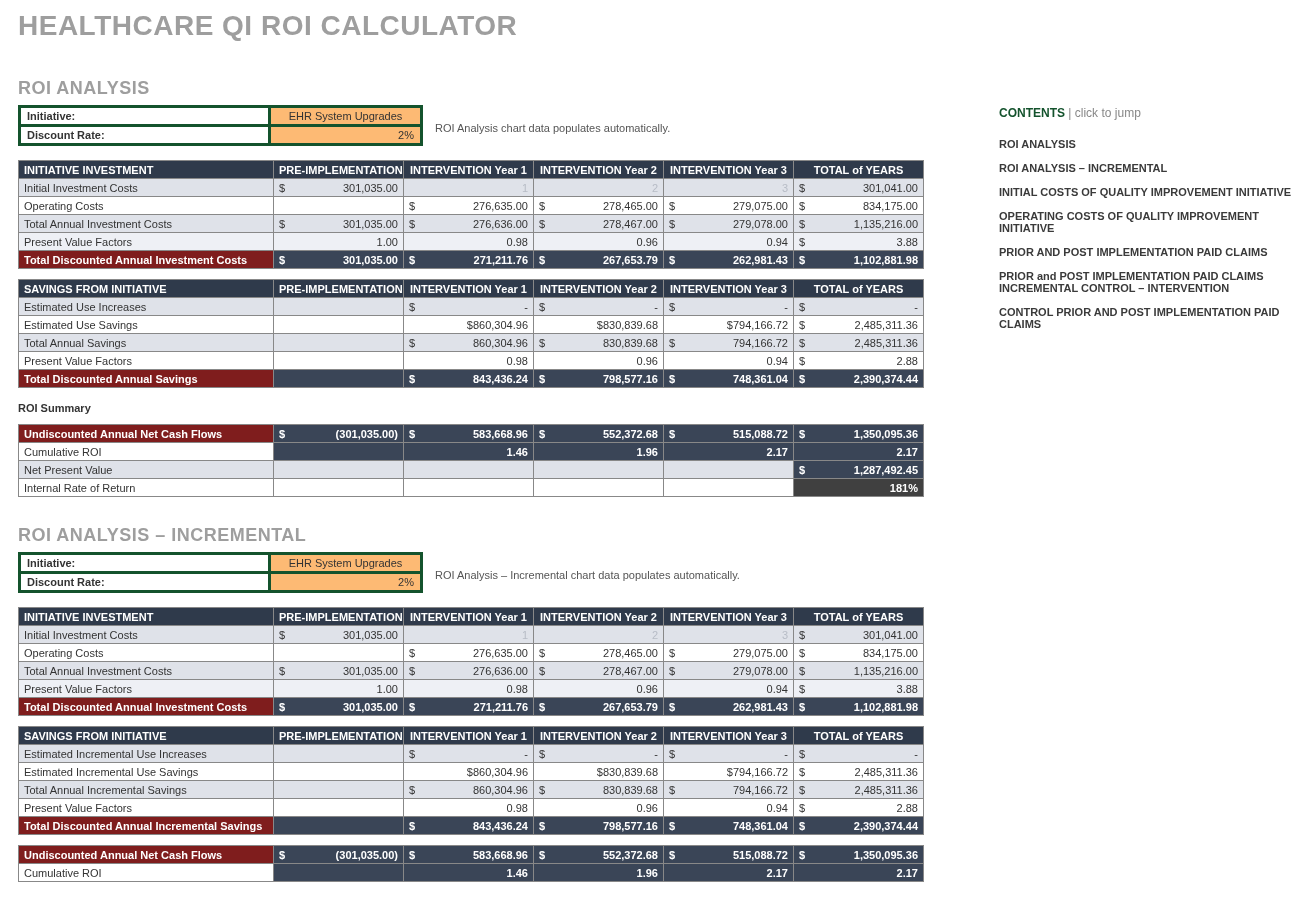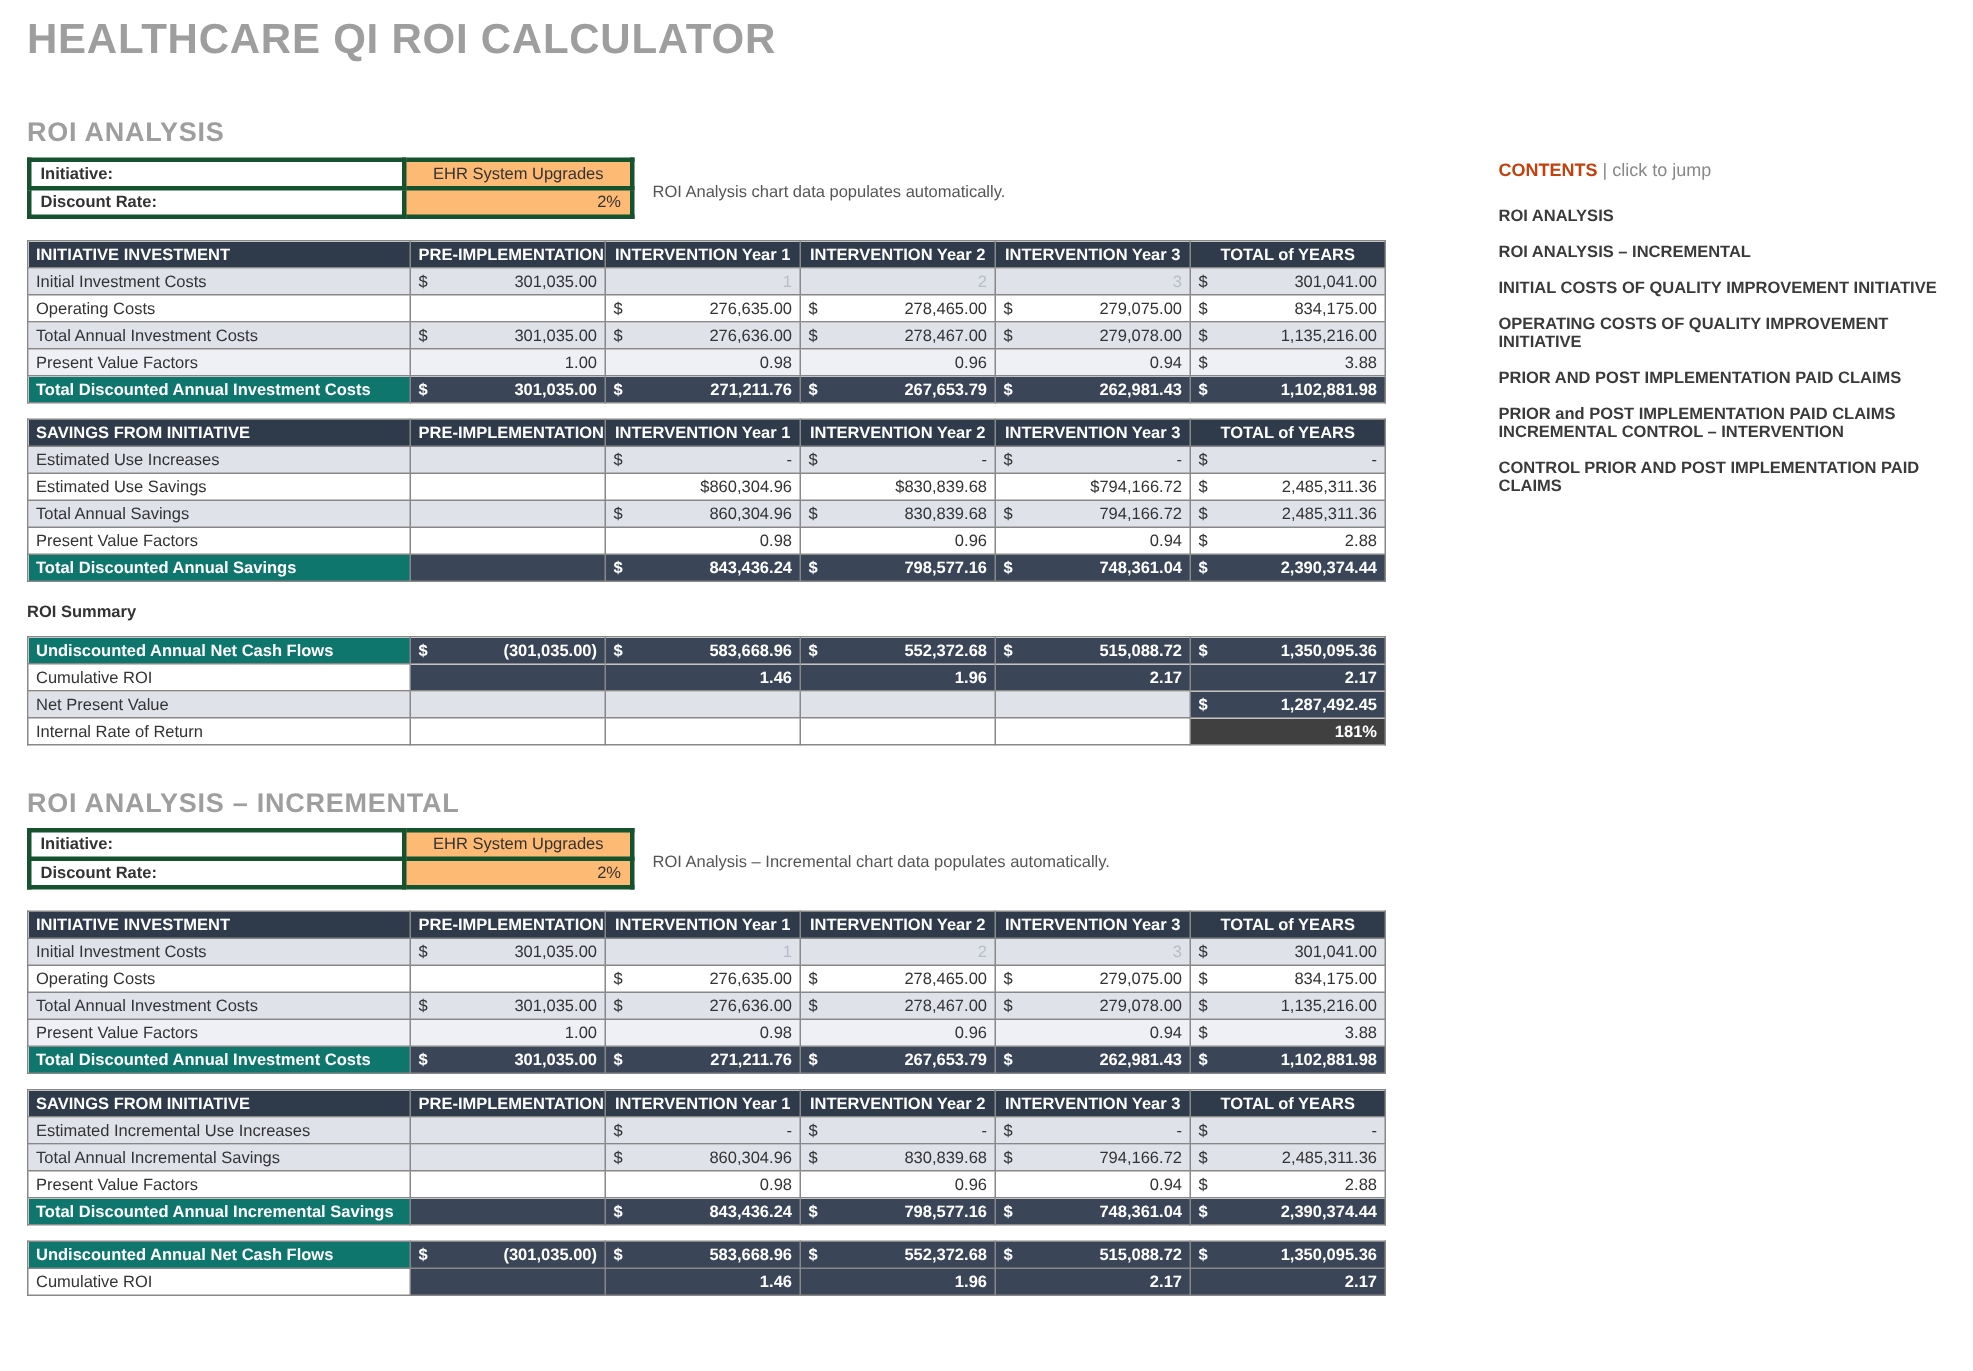--- a/index.html
+++ b/index.html
@@ -22,21 +22,21 @@
     font-size: 18px;
     font-weight: 700;
     color: #9e9e9e;
     letter-spacing: 0.5px;
     margin: 12px 0 6px 0;
   }
   .layout { display:flex; gap:61px; align-items:flex-start; }
   .main { flex: 0 0 920px; }
   .sidebar { flex:1; padding-top: 40px; font-size:11px; color:#444;}
   .sidebar .contents-hdr { color:#888; font-size:12px; margin-bottom:18px; }
-  .sidebar .contents-hdr b { color:#c2410c; font-weight:700;}
+  .sidebar .contents-hdr b { color:#14532d; font-weight:700;}
   .sidebar .toc-item { display:block; font-weight:700; color:#3a3a3a; margin:12px 0; font-size:11px; cursor:pointer;}
   table.meta {
     border-collapse: collapse;
     margin-bottom:4px;
   }
   table.meta td, table.meta th {
     border:3px solid #14532d;
     padding:2px 6px;
     font-size:11px;
     height:18px;
@@ -67,21 +67,21 @@
     text-align:left;
   }
   table.grid th.center, table.grid td.center { text-align:center;}
   table.grid td.num { text-align:right;}
   .col-label { width:255px; }
   .col-y   { width:130px; }
   .col-tot { width:130px; }
   tr.shade td { background:#dfe2e9; }
   tr.shade-light td { background:#eef0f5;}
   tr.boldrow td { background:#3a4557; color:#fff; font-weight:700;}
-  tr.boldrow td.lbl { background:#0f766e; color:#fff;}
+  tr.boldrow td.lbl { background:#7f1d1d; color:#fff;}
   .currency-cell { display:flex; justify-content:space-between; }
   .currency-cell .sym { width:10px; text-align:left;}
   .currency-cell .amt { flex:1; text-align:right;}
   .faded { color:#b7bcc6;}
   .subhdr {
     font-weight:700; font-size:11px; margin:14px 0 0 0;
   }
 </style>
 </head>
 <body>
@@ -677,20 +677,33 @@
                   <span class="amt">-</span>
                 </div>
               </td>
               <td class="num">
                 <div class="currency-cell">
                   <span class="sym">$</span>
                   <span class="amt">-</span>
                 </div>
               </td>
             </tr>
+            <tr class="">
+              <td class="lbl">Estimated Incremental Use Savings</td>
+              <td class="num"></td>
+              <td class="num">$860,304.96</td>
+              <td class="num">$830,839.68</td>
+              <td class="num">$794,166.72</td>
+              <td class="num">
+                <div class="currency-cell">
+                  <span class="sym">$</span>
+                  <span class="amt">2,485,311.36</span>
+                </div>
+              </td>
+            </tr>
             <tr class="shade">
               <td class="lbl">Total Annual Incremental Savings</td>
               <td class="num"></td>
               <td class="num">
                 <div class="currency-cell">
                   <span class="sym">$</span>
                   <span class="amt">860,304.96</span>
                 </div>
               </td>
               <td class="num">

